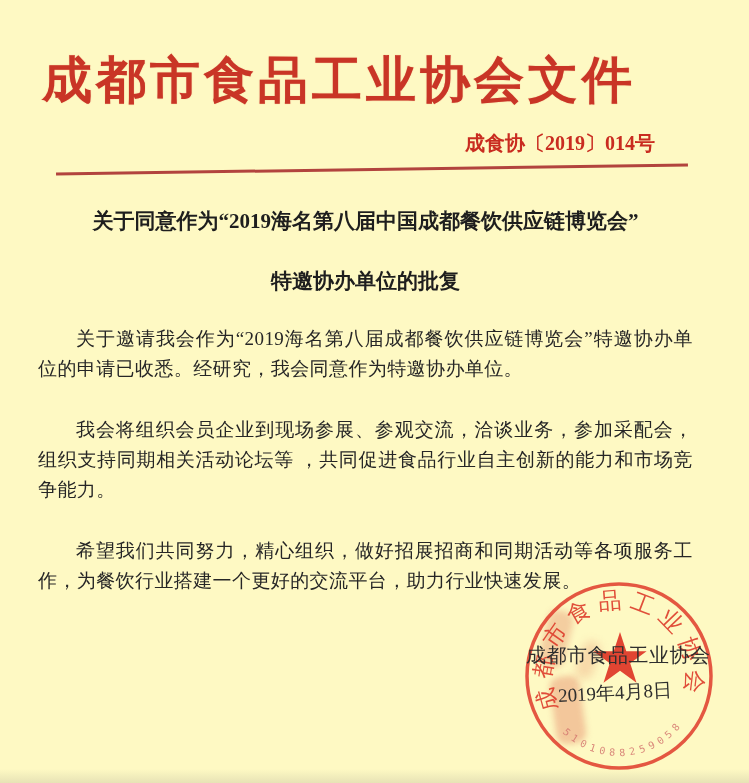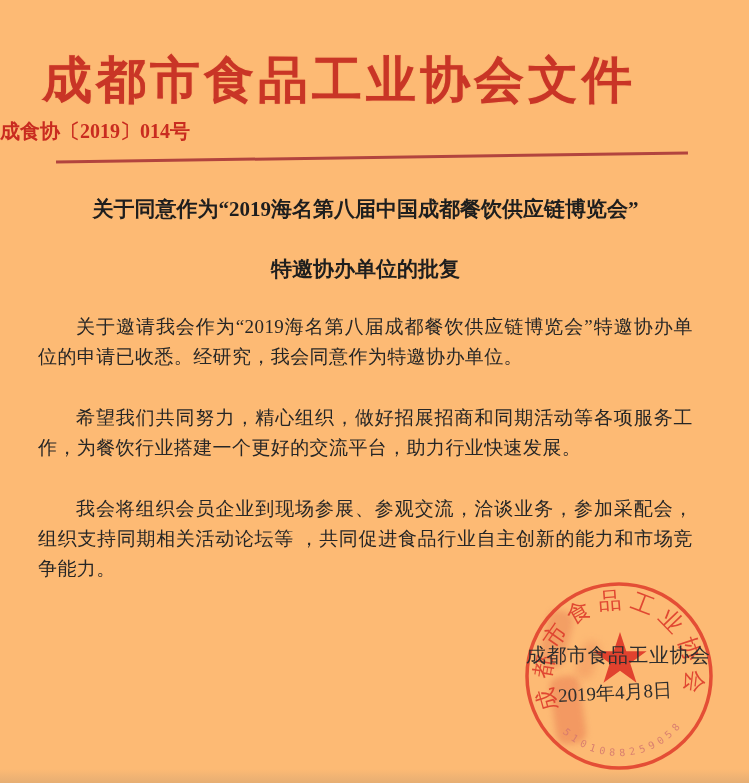--- a/index.html
+++ b/index.html
@@ -1,40 +1,40 @@
 <!DOCTYPE html>
 <html><head>
 <meta charset="utf-8">
 <style>
   html,body { margin:0; padding:0; background:#e9e9e9; }
   .page {
     position: relative;
     width: 749px; height: 783px;
     margin: 0 auto;
-    background: #fdba74;
+    background: #fef9c3;
     font-family: "Liberation Serif", "DejaVu Serif", serif;
     color: #2b2b2b;
     overflow: hidden;
   }
   .page-inner { padding: 0 56px 0 38px; }
 
   
   .agency-title {
     margin: 52px 0 0 4px;
     font-size: 50px;
     line-height: 56px;
     font-weight: bold;
     letter-spacing: 4px;
     color: #c93526;
     white-space: nowrap;
     text-shadow: 0 0 1px rgba(201,53,38,.45);
   }
   .doc-number {
-    margin-top: 12px;
-    text-align: left;
+    margin-top: 24px;
+    text-align: right;
     transform: translateX(-38px);
     font-size: 20px;
     line-height: 22px;
     font-weight: bold;
     color: #c92c20;
   }
   .red-rule {
     margin: 14px 0 0 18px;
     width: 632px; height: 3px;
     background: #b2443e;
@@ -96,22 +96,22 @@
   <div class="page-inner">
 
     <h1 class="agency-title">成都市食品工业协会文件</h1>
     <div class="doc-number">成食协〔2019〕014号</div>
     <div class="red-rule"></div>
 
     <div class="subject subject-line1">关于同意作为“2019海名第八届中国成都餐饮供应链博览会”</div>
     <div class="subject subject-line2">特邀协办单位的批复</div>
 
     <p class="body-para">关于邀请我会作为“2019海名第八届成都餐饮供应链博览会”特邀协办单位的申请已收悉。经研究，我会同意作为特邀协办单位。</p>
+    <p class="body-para">我会将组织会员企业到现场参展、参观交流，洽谈业务，参加采配会，组织支持同期相关活动论坛等 ，共同促进食品行业自主创新的能力和市场竞争能力。</p>
     <p class="body-para">希望我们共同努力，精心组织，做好招展招商和同期活动等各项服务工作，为餐饮行业搭建一个更好的交流平台，助力行业快速发展。</p>
-    <p class="body-para">我会将组织会员企业到现场参展、参观交流，洽谈业务，参加采配会，组织支持同期相关活动论坛等 ，共同促进食品行业自主创新的能力和市场竞争能力。</p>
   </div>
 
   <div class="seal">
     <div class="seal-ghost ghost-1"></div>
     <div class="seal-ghost ghost-2"></div>
     <div class="seal-ghost ghost-3"></div>
     <svg width="192" height="196" viewBox="0 0 192 196">
       <defs>
         <path id="sealArcTop" d="M 37.1 130 A 68 68 0 1 1 154.9 130" fill="none"></path>
         <path id="sealArcBottom" d="M 30.5 141.9 A 80 80 0 0 0 161.5 141.9" fill="none"></path>

